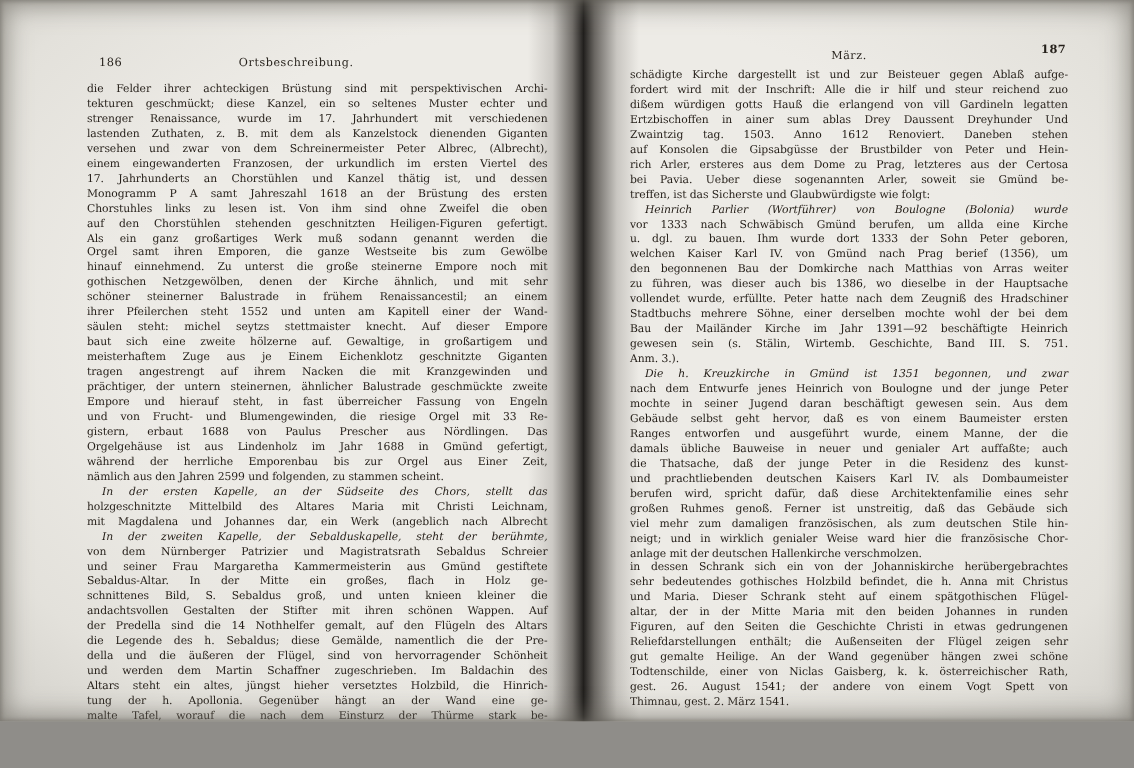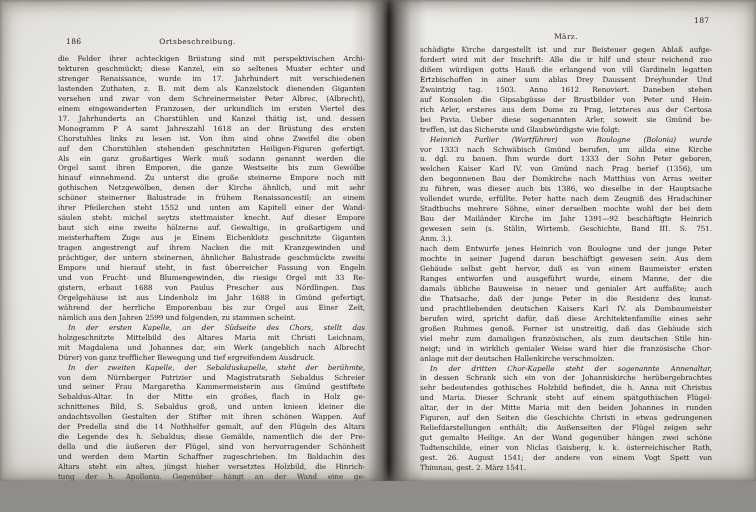--- a/index.html
+++ b/index.html
@@ -37,21 +37,21 @@
     white-space:normal;
     color:#221c16;
   }
   .textblock .line.i{text-indent:10px;font-style:italic;}
   .textblock .line.e{text-align-last:left;}
   
   #num-left{left:66px;top:37px;}
   #title-left{left:44px;top:37px;width:307px;}
   #left-lines{left:58px;top:54px;width:307px;}
   
-  #num-right{left:694px;top:16px;}
+  #num-right{left:694px;top:28px;font-weight:bold;}
   #title-right{left:420px;top:32px;width:292px;}
   #right-lines{left:420px;top:45px;width:292px;}
 </style>
 </head>
 <body>
 
 <div class="scan">
 
   <div class="page">
     <span class="pagehead-num" id="num-left">186</span>
@@ -80,21 +80,20 @@
         <div class="line">prächtiger, der untern steinernen, ähnlicher Balustrade geschmückte zweite</div>
         <div class="line">Empore und hierauf steht, in fast überreicher Fassung von Engeln</div>
         <div class="line">und von Frucht- und Blumengewinden, die riesige Orgel mit 33 Re-</div>
         <div class="line">gistern, erbaut 1688 von Paulus Prescher aus Nördlingen. Das</div>
         <div class="line">Orgelgehäuse ist aus Lindenholz im Jahr 1688 in Gmünd gefertigt,</div>
         <div class="line">während der herrliche Emporenbau bis zur Orgel aus Einer Zeit,</div>
         <div class="line e">nämlich aus den Jahren 2599 und folgenden, zu stammen scheint.</div>
         <div class="line i">In der ersten Kapelle, an der Südseite des Chors, stellt das</div>
         <div class="line">holzgeschnitzte Mittelbild des Altares Maria mit Christi Leichnam,</div>
         <div class="line">mit Magdalena und Johannes dar, ein Werk (angeblich nach Albrecht</div>
-        <div class="line e">Dürer) von ganz trefflicher Bewegung und tief ergreifendem Ausdruck.</div>
         <div class="line i">In der zweiten Kapelle, der Sebalduskapelle, steht der berühmte,</div>
         <div class="line">von dem Nürnberger Patrizier und Magistratsrath Sebaldus Schreier</div>
         <div class="line">und seiner Frau Margaretha Kammermeisterin aus Gmünd gestiftete</div>
         <div class="line">Sebaldus-Altar. In der Mitte ein großes, flach in Holz ge-</div>
         <div class="line">schnittenes Bild, S. Sebaldus groß, und unten knieen kleiner die</div>
         <div class="line">andachtsvollen Gestalten der Stifter mit ihren schönen Wappen. Auf</div>
         <div class="line">der Predella sind die 14 Nothhelfer gemalt, auf den Flügeln des Altars</div>
         <div class="line">die Legende des h. Sebaldus; diese Gemälde, namentlich die der Pre-</div>
         <div class="line">della und die äußeren der Flügel, sind von hervorragender Schönheit</div>
         <div class="line">und werden dem Martin Schaffner zugeschrieben. Im Baldachin des</div>
@@ -121,33 +120,33 @@
         <div class="line">vor 1333 nach Schwäbisch Gmünd berufen, um allda eine Kirche</div>
         <div class="line">u. dgl. zu bauen. Ihm wurde dort 1333 der Sohn Peter geboren,</div>
         <div class="line">welchen Kaiser Karl IV. von Gmünd nach Prag berief (1356), um</div>
         <div class="line">den begonnenen Bau der Domkirche nach Matthias von Arras weiter</div>
         <div class="line">zu führen, was dieser auch bis 1386, wo dieselbe in der Hauptsache</div>
         <div class="line">vollendet wurde, erfüllte. Peter hatte nach dem Zeugniß des Hradschiner</div>
         <div class="line">Stadtbuchs mehrere Söhne, einer derselben mochte wohl der bei dem</div>
         <div class="line">Bau der Mailänder Kirche im Jahr 1391—92 beschäftigte Heinrich</div>
         <div class="line">gewesen sein (s. Stälin, Wirtemb. Geschichte, Band III. S. 751.</div>
         <div class="line e">Anm. 3.).</div>
+        <div class="line i">Die h. Kreuzkirche in Gmünd ist 1351 begonnen, und zwar</div>
         <div class="line">nach dem Entwurfe jenes Heinrich von Boulogne und der junge Peter</div>
         <div class="line">mochte in seiner Jugend daran beschäftigt gewesen sein. Aus dem</div>
         <div class="line">Gebäude selbst geht hervor, daß es von einem Baumeister ersten</div>
         <div class="line">Ranges entworfen und ausgeführt wurde, einem Manne, der die</div>
         <div class="line">damals übliche Bauweise in neuer und genialer Art auffaßte; auch</div>
         <div class="line">die Thatsache, daß der junge Peter in die Residenz des kunst-</div>
         <div class="line">und prachtliebenden deutschen Kaisers Karl IV. als Dombaumeister</div>
         <div class="line">berufen wird, spricht dafür, daß diese Architektenfamilie eines sehr</div>
         <div class="line">großen Ruhmes genoß. Ferner ist unstreitig, daß das Gebäude sich</div>
         <div class="line">viel mehr zum damaligen französischen, als zum deutschen Stile hin-</div>
         <div class="line">neigt; und in wirklich genialer Weise ward hier die französische Chor-</div>
         <div class="line e">anlage mit der deutschen Hallenkirche verschmolzen.</div>
-        <div class="line i">In der dritten Chor-Kapelle steht der sogenannte Annenaltar,</div>
         <div class="line">in dessen Schrank sich ein von der Johanniskirche herübergebrachtes</div>
         <div class="line">sehr bedeutendes gothisches Holzbild befindet, die h. Anna mit Christus</div>
         <div class="line">und Maria. Dieser Schrank steht auf einem spätgothischen Flügel-</div>
         <div class="line">altar, der in der Mitte Maria mit den beiden Johannes in runden</div>
         <div class="line">Figuren, auf den Seiten die Geschichte Christi in etwas gedrungenen</div>
         <div class="line">Reliefdarstellungen enthält; die Außenseiten der Flügel zeigen sehr</div>
         <div class="line">gut gemalte Heilige. An der Wand gegenüber hängen zwei schöne</div>
         <div class="line">Todtenschilde, einer von Niclas Gaisberg, k. k. österreichischer Rath,</div>
         <div class="line">gest. 26. August 1541; der andere von einem Vogt Spett von</div>
         <div class="line e">Thimnau, gest. 2. März 1541.</div>

